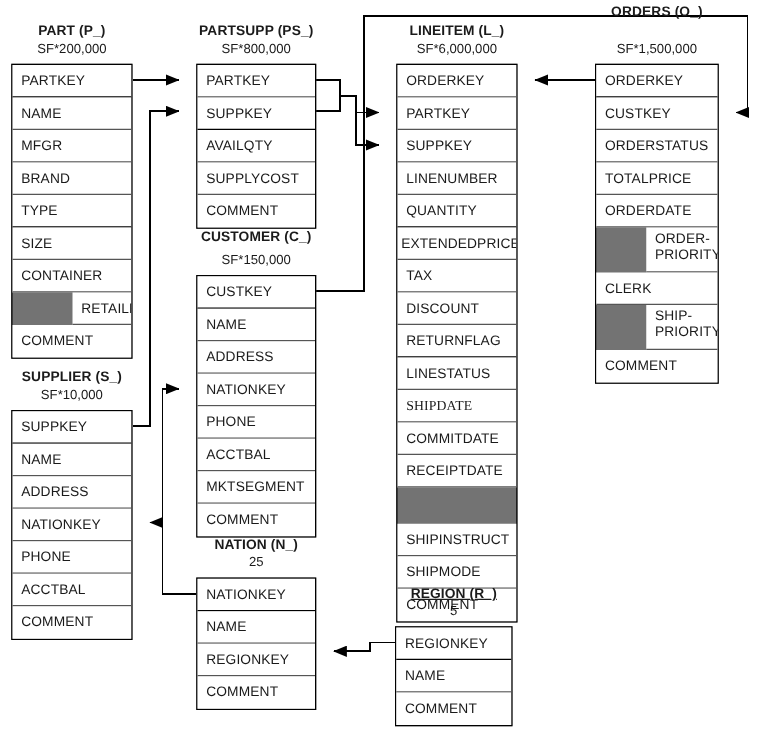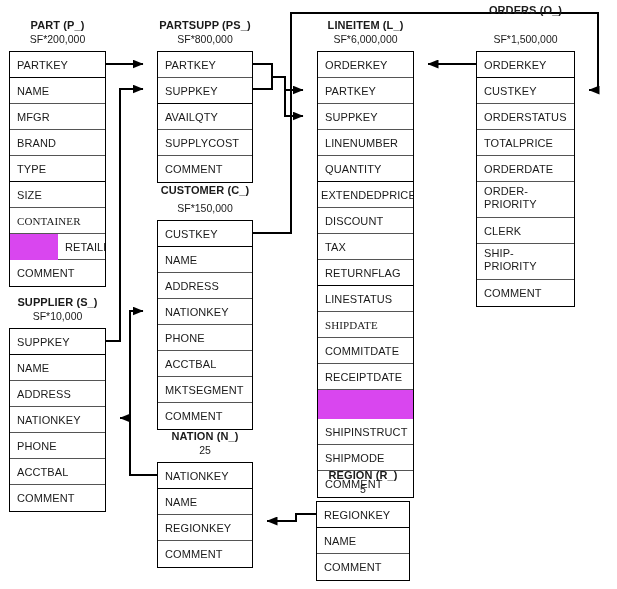--- a/index.html
+++ b/index.html
@@ -42,21 +42,21 @@
   .entity-card {
     font-size: 10.5px;
     color: #1a1a1a;
     text-align: center;
     line-height: 13px;
     white-space: nowrap;
   }
   .table-box {
     position: absolute;
     border: 1.5px solid #000000;
-    background: #d946ef;
+    background: #737373;
     box-sizing: border-box;
   }
   .field {
     position: relative;
     box-sizing: border-box;
     border-bottom: 1px solid #555555;
     padding-left: 7px;
     display: flex;
     align-items: center;
     font-size: 11px;
@@ -68,20 +68,21 @@
   .field:last-child {
     border-bottom: none;
   }
   .field.key-sep {
     border-bottom: 1.8px solid #000000;
   }
   .field.two-line {
     display: block;
     padding-top: 3px;
     line-height: 12.5px;
+    margin-left: 40px;
   }
   .field.tight {
     padding-left: 3px;
     font-size: 11px;
   }
   .fline { display: block; }
 </style>
 </head>
 <body>
 
@@ -149,21 +150,21 @@
           </div>
           <div class="field" style="height: 26px;">
             <span>BRAND</span>
           </div>
           <div class="field key-sep" style="height: 26px;">
             <span>TYPE</span>
           </div>
           <div class="field" style="height: 26px;">
             <span>SIZE</span>
           </div>
-          <div class="field" style="height: 26px; font-family: Liberation Serif, serif;">
+          <div class="field" style="height: 26px;">
             <span>CONTAINER</span>
           </div>
           <div class="field" style="height: 26px; margin-left: 48px;">
             <span>RETAILPRICE</span>
           </div>
           <div class="field" style="height: 26px;">
             <span>COMMENT</span>
           </div>
         </div>
       </div>
@@ -204,24 +205,24 @@
           <div class="field" style="height: 26px;">
             <span>LINENUMBER</span>
           </div>
           <div class="field key-sep" style="height: 26px;">
             <span>QUANTITY</span>
           </div>
           <div class="field tight" style="height: 26px;">
             <span>EXTENDEDPRICE</span>
           </div>
           <div class="field" style="height: 26px;">
+            <span>TAX</span>
+          </div>
+          <div class="field" style="height: 26px;">
             <span>DISCOUNT</span>
-          </div>
-          <div class="field" style="height: 26px;">
-            <span>TAX</span>
           </div>
           <div class="field key-sep" style="height: 26px;">
             <span>RETURNFLAG</span>
           </div>
           <div class="field" style="height: 26px;">
             <span>LINESTATUS</span>
           </div>
           <div class="field" style="height: 26px; font-family: Liberation Serif, serif;">
             <span>SHIPDATE</span>
           </div>
@@ -346,21 +347,21 @@
           </div>
           <div class="field" style="height: 26px;">
             <span>REGIONKEY</span>
           </div>
           <div class="field" style="height: 26px;">
             <span>COMMENT</span>
           </div>
         </div>
       </div>
       <div class="entity">
-        <div class="entity-title" style="position: absolute; left: 286px; top: 469px; width: 154px;">REGION (R_)</div>
+        <div class="entity-title" style="position: absolute; left: 286px; top: 469px; width: 154px; text-decoration: underline;">REGION (R_)</div>
         <div class="entity-card" style="position: absolute; left: 286px; top: 483px; width: 154px;">5</div>
         <div class="table-box" style="left: 316px; top: 501px; width: 94px;">
           <div class="field key-sep" style="height: 26px;">
             <span>REGIONKEY</span>
           </div>
           <div class="field" style="height: 26px;">
             <span>NAME</span>
           </div>
           <div class="field" style="height: 26px;">
             <span>COMMENT</span>

